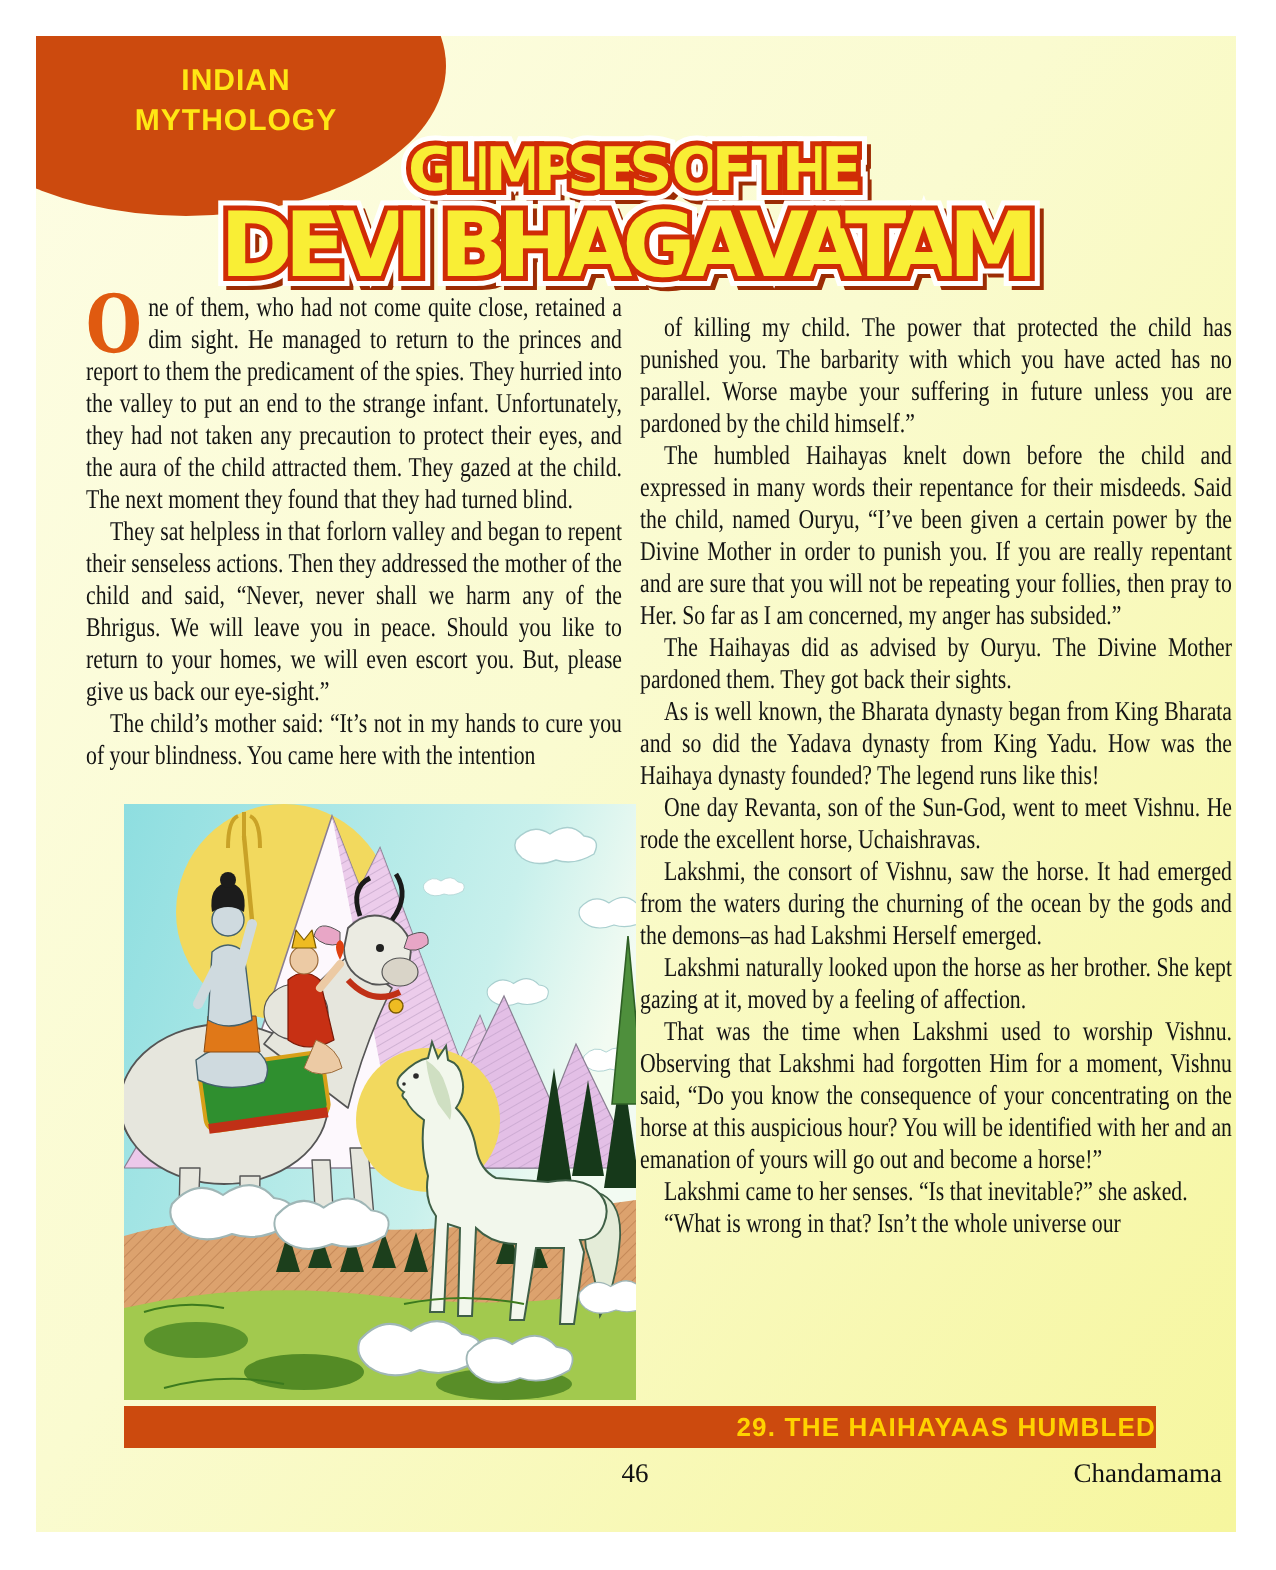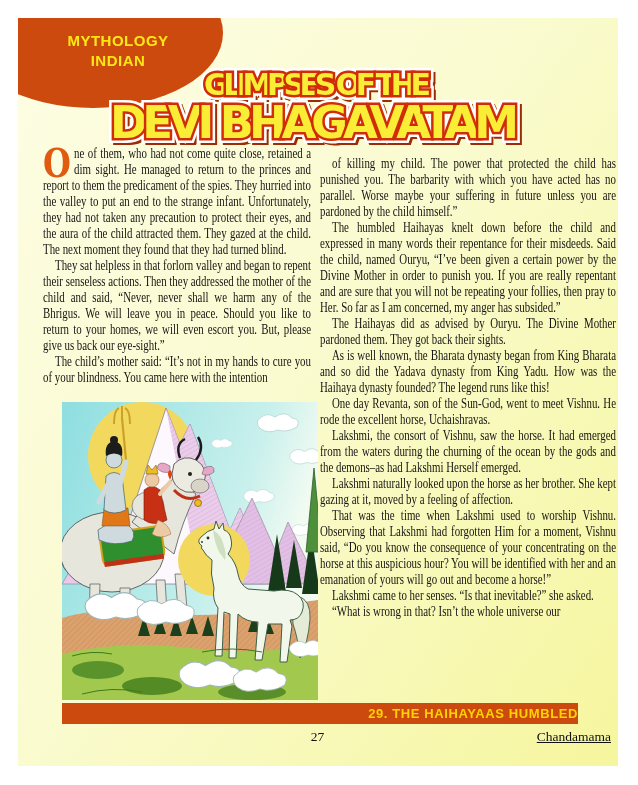--- a/index.html
+++ b/index.html
@@ -36,31 +36,31 @@
   .illustration{position:absolute;left:44px;top:384px;width:256px;height:298px;}
   
   .chapter-bar{position:absolute;left:44px;top:685px;width:516px;height:21px;
         background:var(--accent,#cc4a0e);text-align:right;}
   .chapter-bar span{font-family:"Liberation Sans",sans-serif;font-weight:bold;font-size:13px;
         line-height:21px;color:var(--bar-text,#ffd200);letter-spacing:.6px;}
   
   .footer-row{position:absolute;left:0;top:711px;width:600px;height:18px;font-size:13.5px;color:#111;}
   .f-date{position:absolute;left:47px;margin-top:36px;}
   .f-page{position:absolute;left:50%;transform:translateX(-54%);}
-  .f-pub{position:absolute;right:7px;text-decoration:underline;}
+  .f-pub{position:absolute;right:7px;}
 </style>
 </head>
 <body>
 
 <div class="page">
 
   <div class="badge"></div>
   <div class="badge-text">
+    <div>INDIAN</div>
     <div>MYTHOLOGY</div>
-    <div>INDIAN</div>
   </div>
 
   <svg class="title-svg" viewBox="0 0 600 96">
     <text class="title-text t1 t-sh" x="303" y="42" text-anchor="middle" textLength="228">GLIMPSES OF THE</text>
     <text class="title-text t1 t-ha" x="300" y="39" text-anchor="middle" textLength="228">GLIMPSES OF THE</text>
     <text class="title-text t1 t-ma" x="300" y="39" text-anchor="middle" textLength="228">GLIMPSES OF THE</text>
     <text class="title-text t2 t-sh" x="300" y="85" text-anchor="middle" textLength="410">DEVI BHAGAVATAM</text>
     <text class="title-text t2 t-ha" x="297" y="82" text-anchor="middle" textLength="410">DEVI BHAGAVATAM</text>
     <text class="title-text t2 t-ma" x="297" y="82" text-anchor="middle" textLength="410">DEVI BHAGAVATAM</text>
   </svg>
@@ -212,17 +212,17 @@
       <use href="#cloudP" transform="translate(228,244) scale(0.9)"></use>
     </g>
   </svg>
 
   <div class="chapter-bar">
     <span>29. THE HAIHAYAAS HUMBLED</span>
   </div>
 
   <div class="footer-row">
     <span class="f-date">May 2006</span>
-    <span class="f-page">27</span>
+    <span class="f-page">46</span>
     <span class="f-pub">Chandamama</span>
   </div>
 
 </div>
 
 </body></html>

